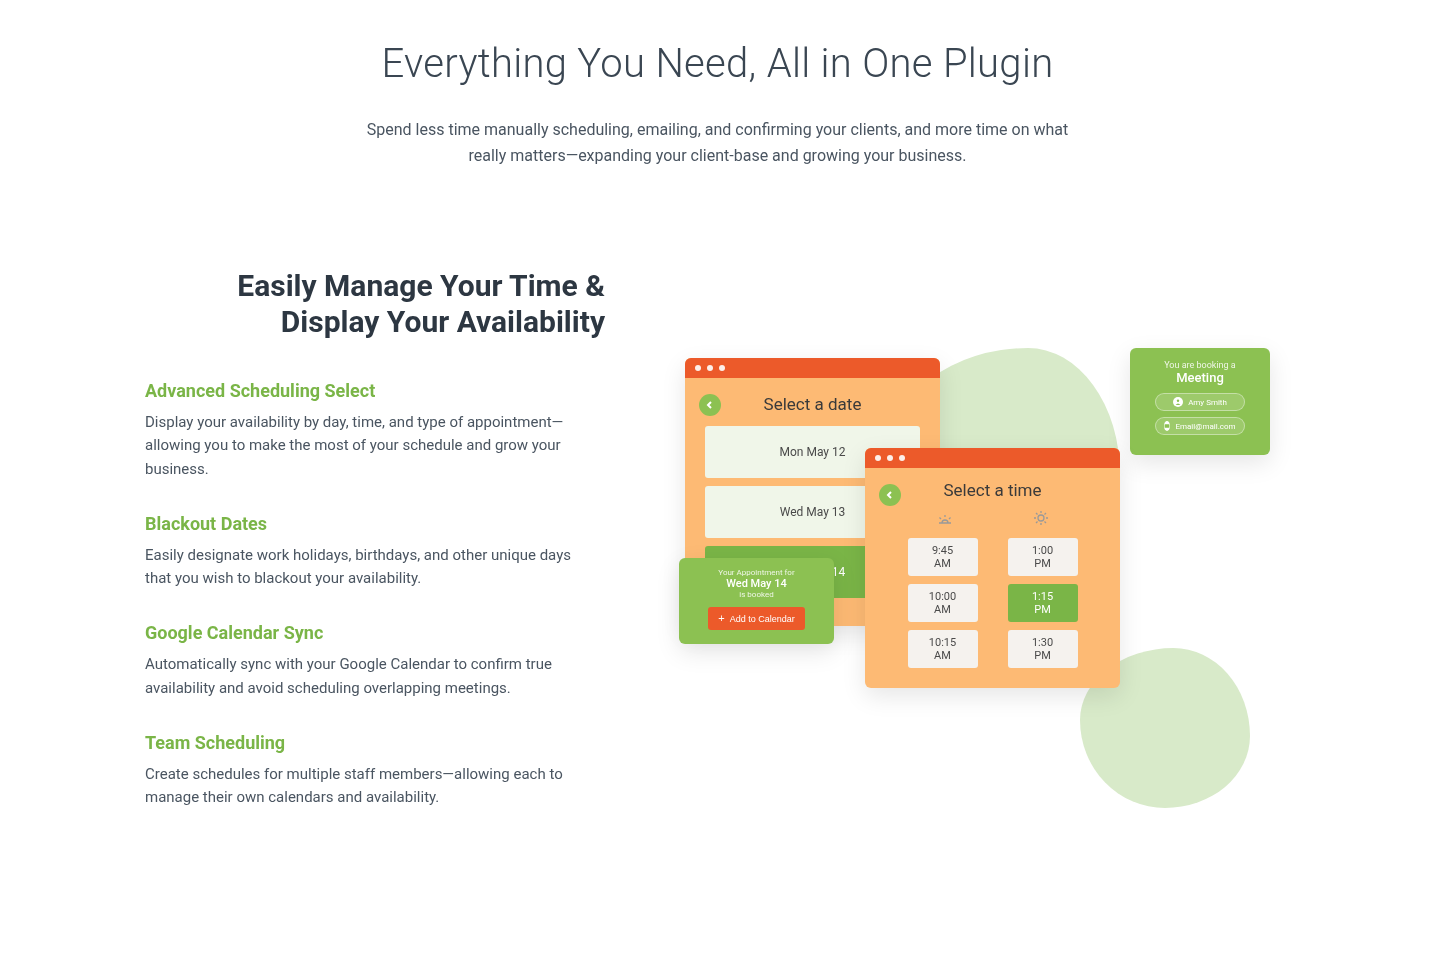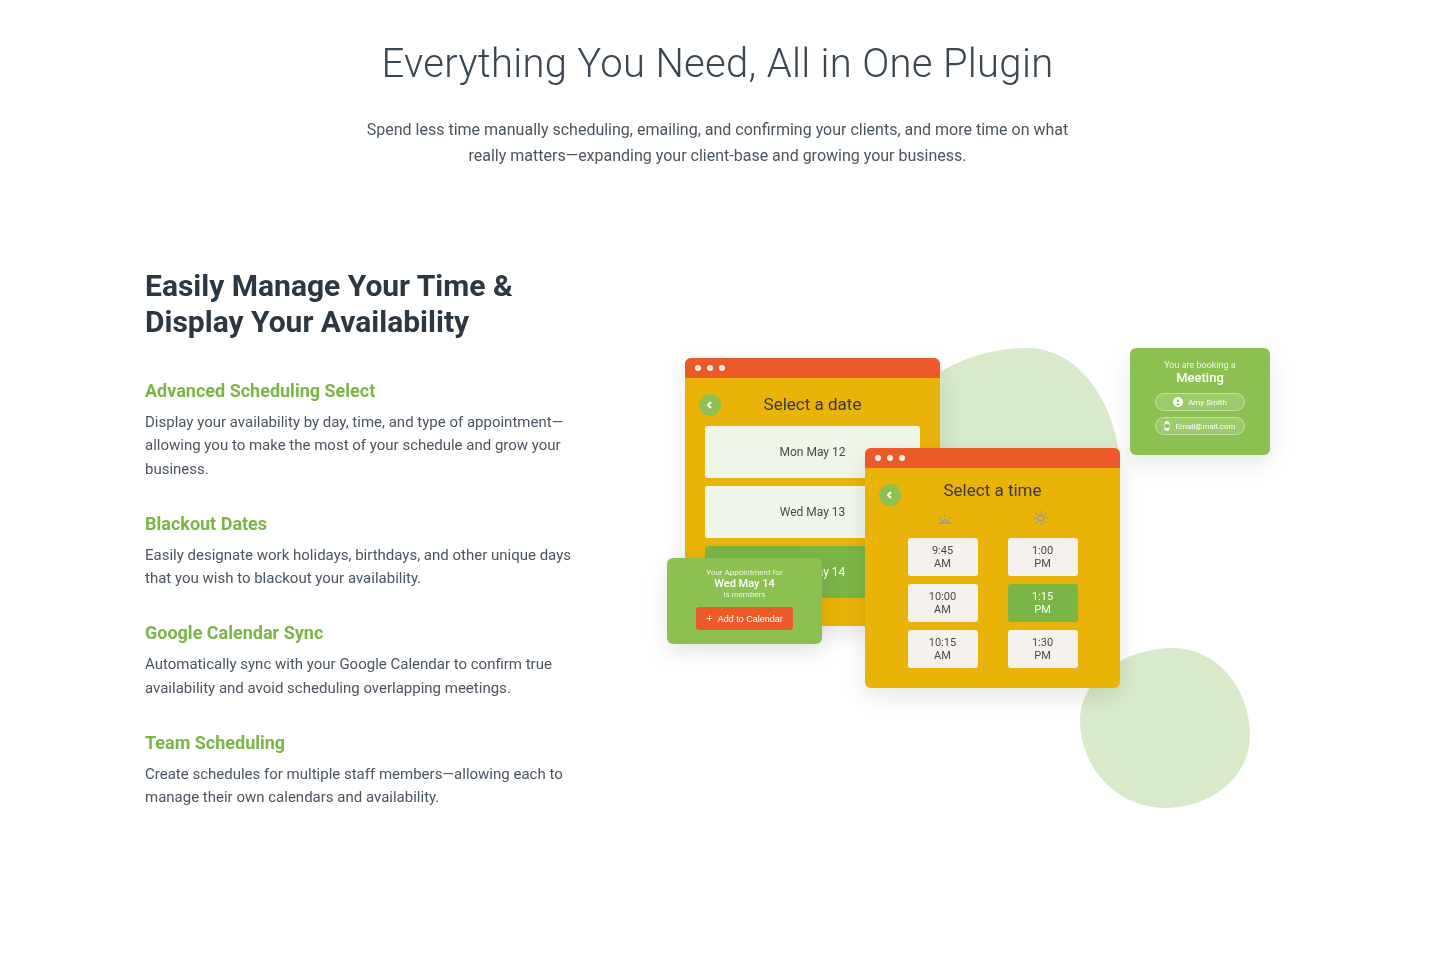--- a/index.html
+++ b/index.html
@@ -3,30 +3,30 @@
 <meta charset="utf-8">
 <style>
 * { margin: 0; padding: 0; box-sizing: border-box; }
 body { font-family: -apple-system, BlinkMacSystemFont, "Segoe UI", Roboto, Helvetica, Arial, sans-serif; background: #ffffff; color: #2d3742; width: 1435px; }
 .page { padding: 40px 145px 70px 145px; }
 .hero { text-align: center; margin-bottom: 100px; }
 .hero h1 { font-size: 40px; font-weight: 300; color: #3a4652; letter-spacing: 0.3px; margin-bottom: 30px; }
 .hero p { font-size: 16px; color: #4a5561; line-height: 1.6; max-width: 720px; margin: 0 auto; }
 .main { display: flex; gap: 60px; }
 .left { flex: 0 0 460px; }
-.left h2 { font-size: 30px; font-weight: 700; color: #2d3742; line-height: 1.2; margin-bottom: 40px; }
+.left h2 { font-size: 30px; font-weight: 700; color: #2d3742; line-height: 1.2; margin-bottom: 40px; text-align: right; }
 .feature { margin-bottom: 32px; }
 .feature h3 { font-size: 18px; font-weight: 700; color: #7ab547; margin-bottom: 10px; }
 .feature p { font-size: 15px; color: #4a5561; line-height: 1.55; max-width: 430px; }
 .right { flex: 1; position: relative; height: 460px; margin-top: 90px; }
 .blob { position:absolute; border-radius: 50%; background:#d8eac9; }
 .blob1 { width:230px; height:210px; top:-10px; right:170px; border-radius: 60% 40% 55% 45% / 50% 60% 40% 50%; }
 .blob2 { width:170px; height:160px; bottom:10px; right:40px; border-radius: 55% 45% 50% 50% / 45% 55% 45% 55%; }
 
-.card { position:absolute; background:#eab308; border-radius:6px; box-shadow: 0 8px 25px rgba(0,0,0,0.10); overflow:hidden; }
+.card { position:absolute; background:#fdba74; border-radius:6px; box-shadow: 0 8px 25px rgba(0,0,0,0.10); overflow:hidden; }
 .topbar { background:#ec5a2a; height:20px; display:flex; align-items:center; padding-left:10px; gap:6px; }
 .tdot { width:6px; height:6px; border-radius:50%; background:#fff; opacity:0.9; }
 
 .card-date { top:0; left:20px; width:255px; }
 .back-btn { position:absolute; left:14px; top:36px; width:22px; height:22px; border-radius:50%; background:#8cc152; display:flex; align-items:center; justify-content:center; }
 .back-btn svg { width:10px; height:10px; }
 .card-date .title { text-align:center; font-size:17px; color:#3a3a3a; padding:16px 0 12px; font-weight:400;}
 .date-list { padding: 0 20px 20px; }
 .date-item { background:#f0f6e9; color:#4a4a4a; font-size:12px; text-align:center; padding:19px 0; border-radius:3px; margin-bottom:8px; }
 .date-item.selected { background:#7ab547; color:#fff; }
@@ -40,21 +40,21 @@
 
 .card-time { top:90px; left:200px; width:255px; }
 .card-time .back-btn { top:36px; }
 .card-time .title { text-align:center; font-size:17px; color:#3a3a3a; padding:12px 0 10px; font-weight:400; }
 .time-icons { display:flex; justify-content:center; gap:80px; padding-bottom:8px; color:#888;}
 .time-grid { display:flex; gap:30px; justify-content:center; padding:0 20px 20px; }
 .time-col { display:flex; flex-direction:column; gap:8px; }
 .time-item { background:#f5f2ee; color:#4a4a4a; font-size:11px; text-align:center; padding:6px 20px; border-radius:3px; width:70px;}
 .time-item.selected { background:#7ab547; color:#fff; }
 
-.card-confirm { top:200px; left:2px; width:155px; background:#8cc152; color:#fff; text-align:center; padding:10px 12px 14px;}
+.card-confirm { top:200px; left:14px; width:155px; background:#8cc152; color:#fff; text-align:center; padding:10px 12px 14px;}
 .card-confirm .l1 { font-size:8px; opacity:0.85; }
 .card-confirm .l2 { font-size:11px; font-weight:500; }
 .card-confirm .l3 { font-size:8px; opacity:0.85; margin-bottom:8px;}
 .add-btn { background:#ec5a2a; color:#fff; font-size:9px; padding:6px 10px; border-radius:3px; display:inline-flex; align-items:center; gap:5px; border:none; }
 .add-btn .plus { font-size:11px; line-height:1; }
 </style>
 </head>
 <body>
 
 <div class="page">
@@ -162,21 +162,21 @@
             <div class="time-item">1:00 PM</div>
             <div class="time-item selected">1:15 PM</div>
             <div class="time-item">1:30 PM</div>
           </div>
         </div>
       </div>
 
       <div class="card card-confirm">
         <div class="l1">Your Appointment for</div>
         <div class="l2">Wed May 14</div>
-        <div class="l3">is members</div>
+        <div class="l3">is booked</div>
         <button class="add-btn">
           <span class="plus">+</span>
           <span>Add to Calendar</span>
         </button>
       </div>
 
     </div>
   </div>
 
 </div>

